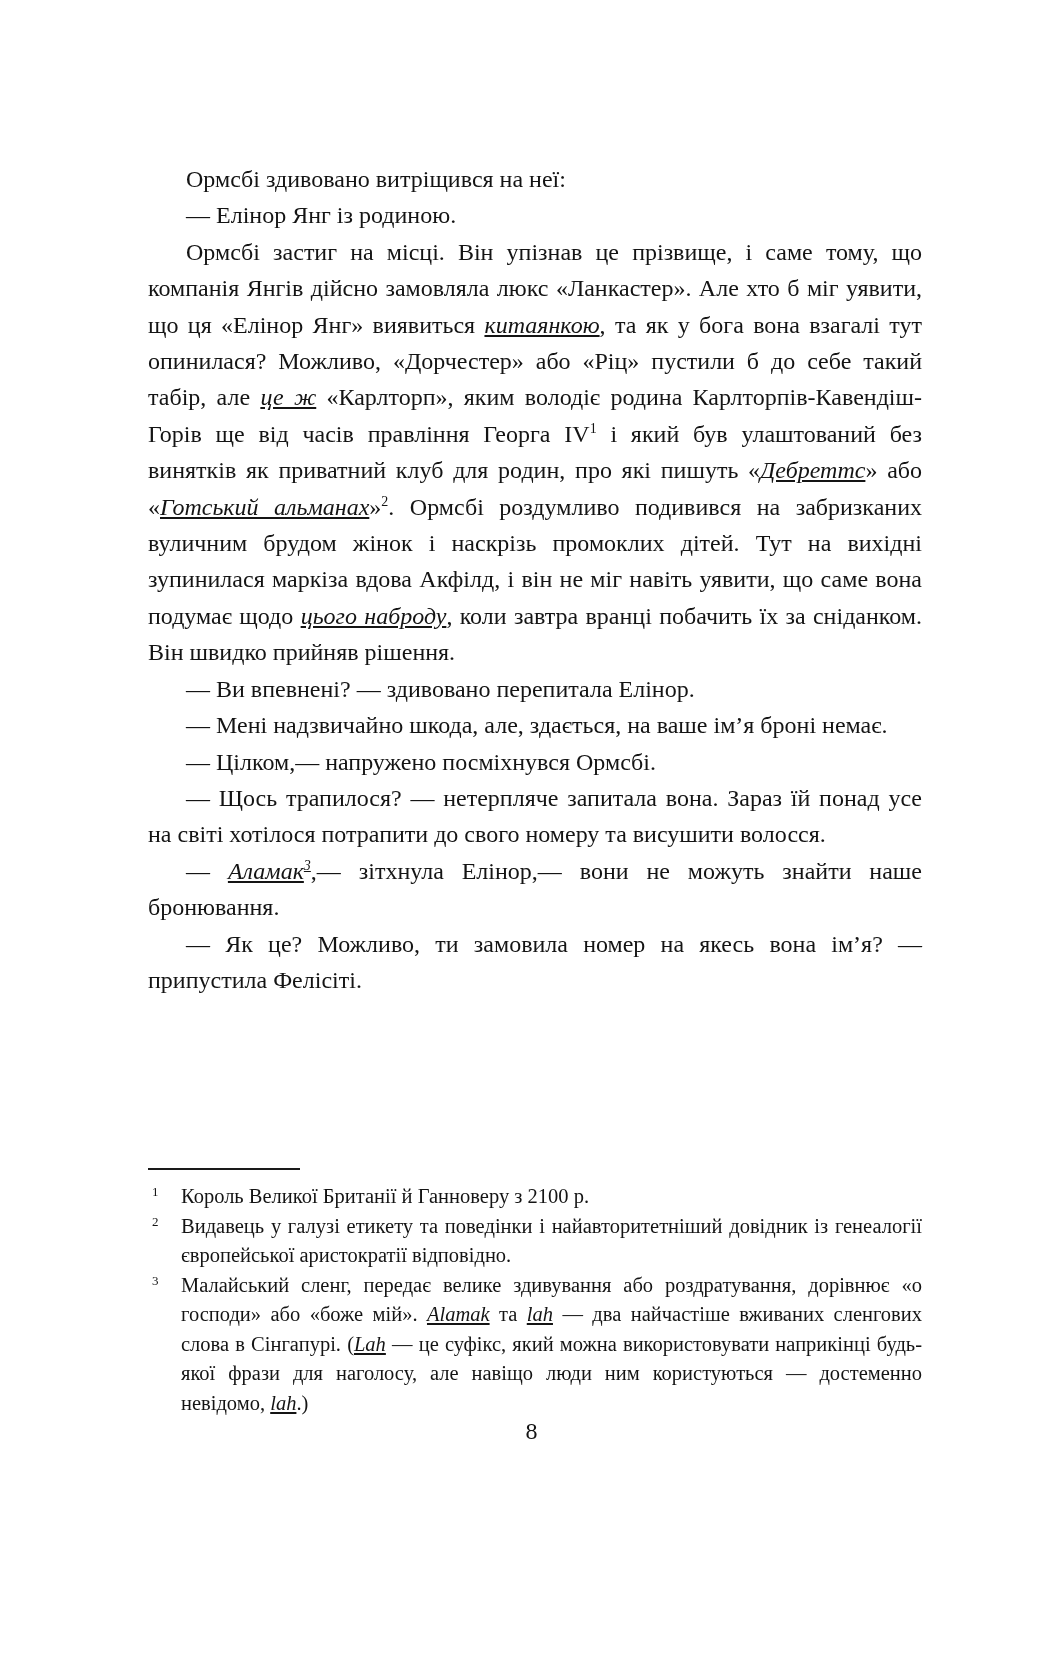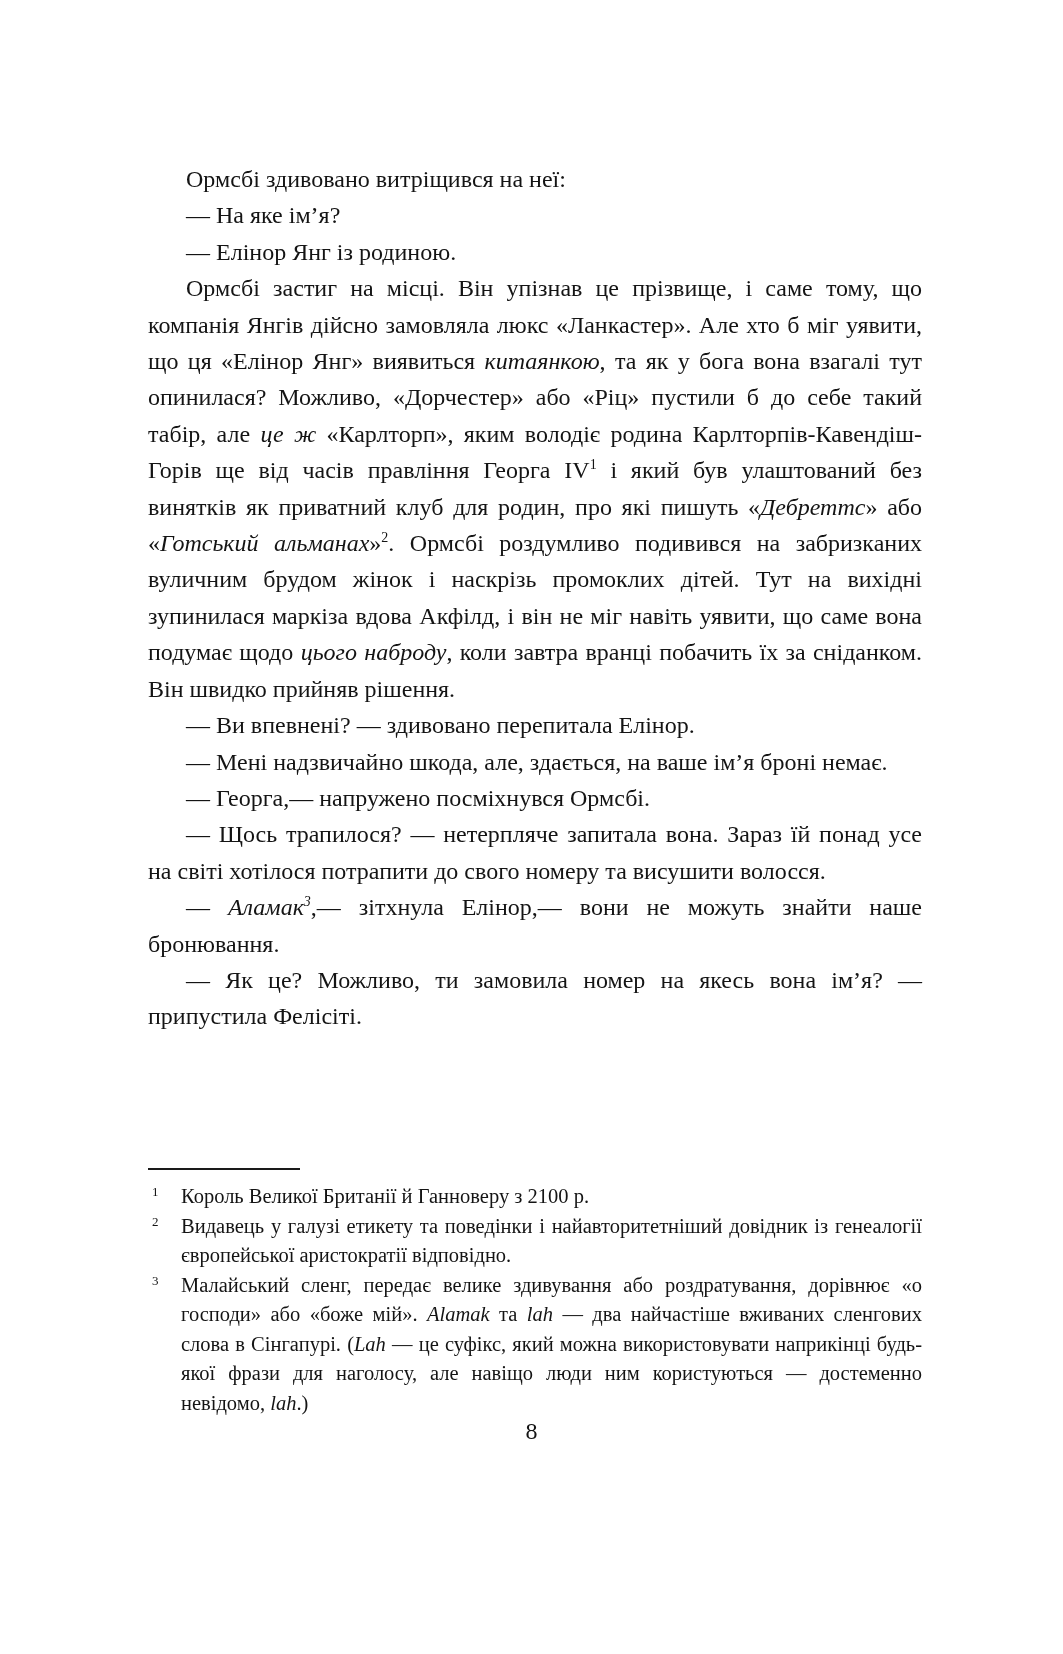--- a/index.html
+++ b/index.html
@@ -28,20 +28,21 @@
     line-height: 36.4px;
     text-align: justify;
     margin-top: 37px;
   }
   .para {
     margin: 0;
     text-indent: 38px;
   }
   .it {
     font-style: italic;
+    text-decoration: underline;
   }
   .text-block sup {
     font-size: 14px;
     line-height: 0;
   }
   .footnotes {
     position: absolute;
     top: 1168px;
     left: 148px;
     width: 774px;
@@ -77,26 +78,25 @@
     color: #141414;
   }
 </style>
 </head>
 <body>
 
 <div class="page">
 
   <div class="text-block">
       <p class="para"><span>Ормсбі здивовано витріщився на неї:</span></p>
-      <p class="para"><span>— На яке ім’я?</span></p>
       <p class="para"><span>— Елінор Янг із родиною.</span></p>
       <p class="para"><span>Ормсбі застиг на місці. Він упізнав це прізвище, і саме тому, що компанія Янгів дійсно замовляла люкс «Ланкастер». Але хто б міг уявити, що ця «Елінор Янг» виявиться </span><span class="it">китаянкою</span><span>, та як у бога вона взагалі тут опинилася? Можливо, «Дорчестер» або «Ріц» пустили б до себе такий табір, але </span><span class="it">це ж</span><span> «Карлторп», яким володіє родина Карлторпів-Кавендіш-Горів ще від часів правління Георга IV</span><sup>1</sup><span> і який був улаштований без винятків як приватний клуб для родин, про які пишуть «</span><span class="it">Дебреттс</span><span>» або «</span><span class="it">Готський альманах</span><span>»</span><sup>2</sup><span>. Ормсбі роздумливо подивився на забризканих вуличним брудом жінок і наскрізь промоклих дітей. Тут на вихідні зупинилася маркіза вдова Акфілд, і він не міг навіть уявити, що саме вона подумає щодо </span><span class="it">цього наброду</span><span>, коли завтра вранці побачить їх за сніданком. Він швидко прийняв рішення.</span></p>
       <p class="para"><span>— Ви впевнені? — здивовано перепитала Елінор.</span></p>
       <p class="para"><span>— Мені надзвичайно шкода, але, здається, на ваше ім’я броні немає.</span></p>
-      <p class="para"><span>— Георга,— напружено посміхнувся Ормсбі.</span></p>
+      <p class="para"><span>— Цілком,— напружено посміхнувся Ормсбі.</span></p>
       <p class="para"><span>— Щось трапилося? — нетерпляче запитала вона. Зараз їй понад усе на світі хотілося потрапити до свого номеру та висушити волосся.</span></p>
       <p class="para"><span>— </span><span class="it">Аламак</span><sup class="it">3</sup><span>,— зітхнула Елінор,— вони не можуть знайти наше бронювання.</span></p>
       <p class="para"><span>— Як це? Можливо, ти замовила номер на якесь вона ім’я? — припустила Фелісіті.</span></p>
     </div>
 
   <div class="footnotes">
     <div class="fn-rule"></div>
     <div>
         <p class="footnote"><span class="fn-marker">1</span><span>Король Великої Британії й Ганноверу з 2100 р.</span></p>
         <p class="footnote"><span class="fn-marker">2</span><span>Видавець у галузі етикету та поведінки і найавторитетніший довідник із генеалогії європейської аристократії відповідно.</span></p>

